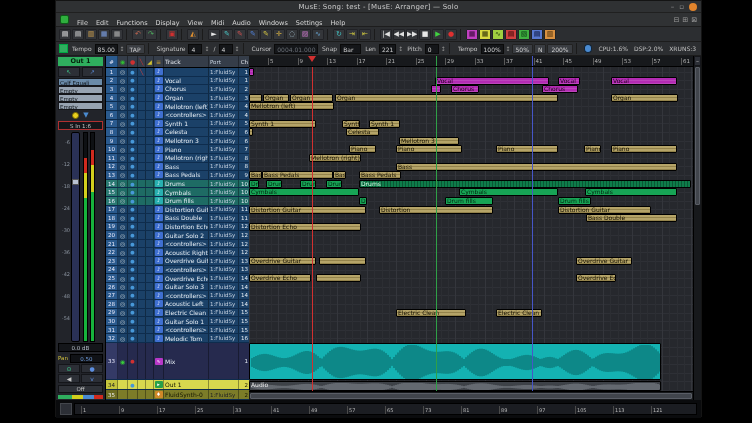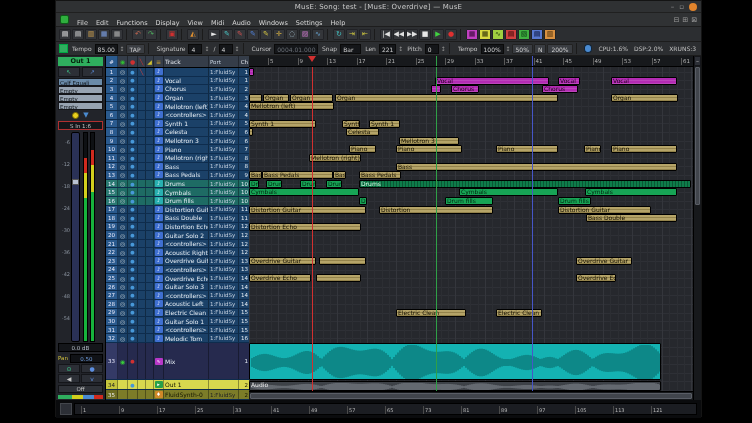--- a/index.html
+++ b/index.html
@@ -109,21 +109,21 @@
   .scrollscale{flex:1;height:12px;background:#1b1d22;border:1px solid #000;position:relative;overflow:hidden;}
   .bt{position:absolute;top:2px;font-size:5px;color:#b8b8b8;border-left:1px solid #4a4a4a;padding-left:1px;line-height:8px;}
 </style>
 </head>
 <body>
 
 <div id="screen">
   <div id="win">
 
     <div class="titlebar">
-      <div class="t">MusE: Song: test - [MusE: Overdrive] — MusE</div>
+      <div class="t">MusE: Song: test - [MusE: Arranger] — Solo</div>
       <div class="winbtns">
         <span>–</span>
         <span>▫</span>
         <span class="close"></span>
       </div>
     </div>
 
     <div class="menubar">
       <span class="applogo"></span>
       <span id="menu-items"><span class="mi" style="margin-right: 8px;">File</span><span class="mi" style="margin-right: 8px;">Edit</span><span class="mi" style="margin-right: 8px;">Functions</span><span class="mi" style="margin-right: 8px;">Display</span><span class="mi" style="margin-right: 8px;">View</span><span class="mi" style="margin-right: 8px;">Midi</span><span class="mi" style="margin-right: 8px;">Audio</span><span class="mi" style="margin-right: 8px;">Windows</span><span class="mi" style="margin-right: 8px;">Settings</span><span class="mi" style="margin-right: 8px;">Help</span></span>

